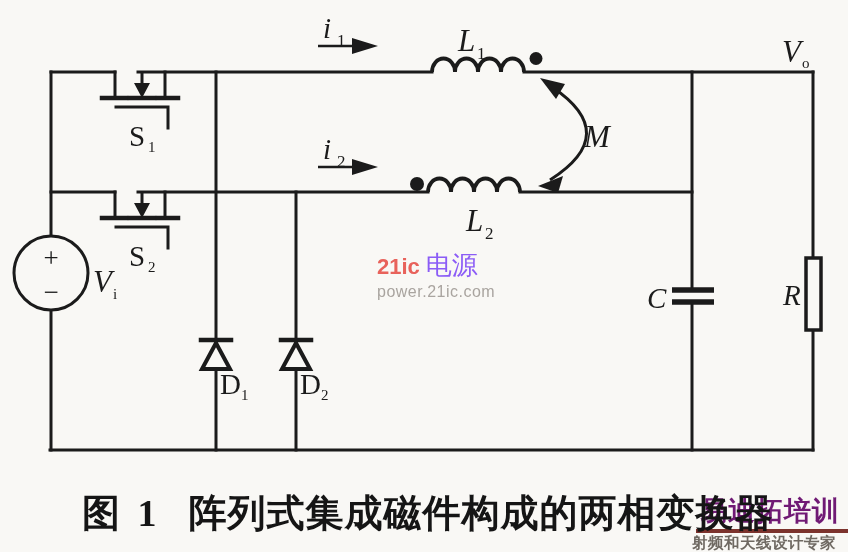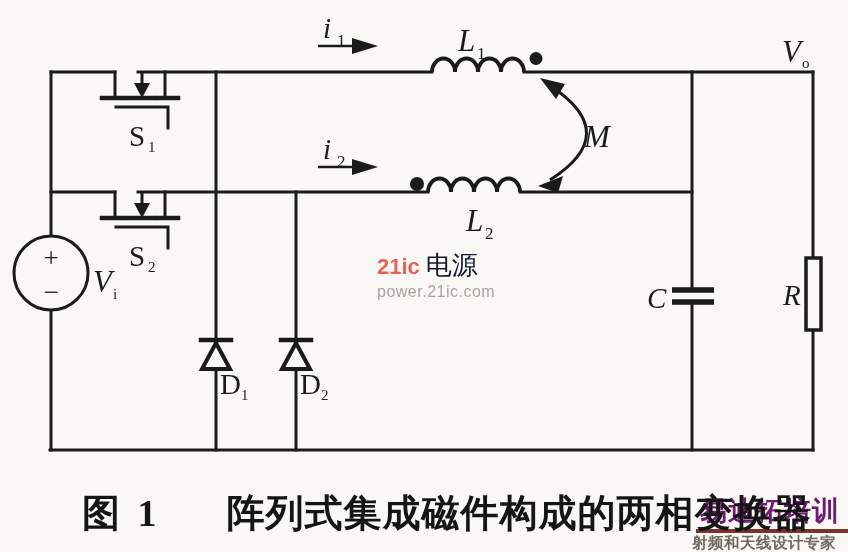--- a/index.html
+++ b/index.html
@@ -12,32 +12,32 @@
   
   .lbl{font-family:"Liberation Serif","DejaVu Serif",serif;font-style:italic;fill:#1b1b1b;font-size:31px;}
   .lbl-up{font-style:normal;}
   .sub{font-size:17px;font-style:normal;}
   .sub-sm{font-size:15px;font-style:normal;}
   .pm{font-size:27px;font-style:normal;text-anchor:middle;}
   
   .wm-center{position:absolute;left:377px;top:250px;z-index:1;line-height:30px;
     font-family:"Liberation Sans","DejaVu Sans",sans-serif;}
   .wm-center .brand{color:#e8625b;font-weight:bold;font-size:22px;}
-  .wm-center .name{color:#0f172a;font-size:26px;margin-left:6px;}
+  .wm-center .name{color:#8b5cf6;font-size:26px;margin-left:6px;}
   .wm-center .url{color:#a9a49f;font-size:16px;line-height:16px;letter-spacing:.5px;}
   
   .wm-corner{position:absolute;z-index:1;font-family:"Liberation Sans","DejaVu Sans",sans-serif;}
   .wm-brand{left:700px;top:493px;color:#701a75;font-size:27px;font-weight:bold;letter-spacing:1px;white-space:nowrap;}
   .wm-underline{left:696px;top:529px;width:152px;height:4px;background:#7c332d;}
   .wm-slogan{left:692px;top:533px;color:#6f6962;font-size:15.5px;font-weight:bold;letter-spacing:.5px;white-space:nowrap;}
   
   .caption{position:absolute;left:82px;top:492px;z-index:3;
     font-family:"Liberation Serif","DejaVu Serif",serif;
     font-size:38px;font-weight:bold;color:#151515;line-height:42px;white-space:nowrap;}
-  .caption .prefix{margin-right:66px;letter-spacing:4px;text-align:center;}
+  .caption .prefix{margin-right:28px;letter-spacing:4px;text-align:center;}
   .caption .title{letter-spacing:1px;margin-top:12px;}
 </style>
 </head>
 <body>
 
 <div id="stage">
 
   <div class="wm-center">
     <div>
       <span class="brand">21ic</span><span class="name">电源</span>

